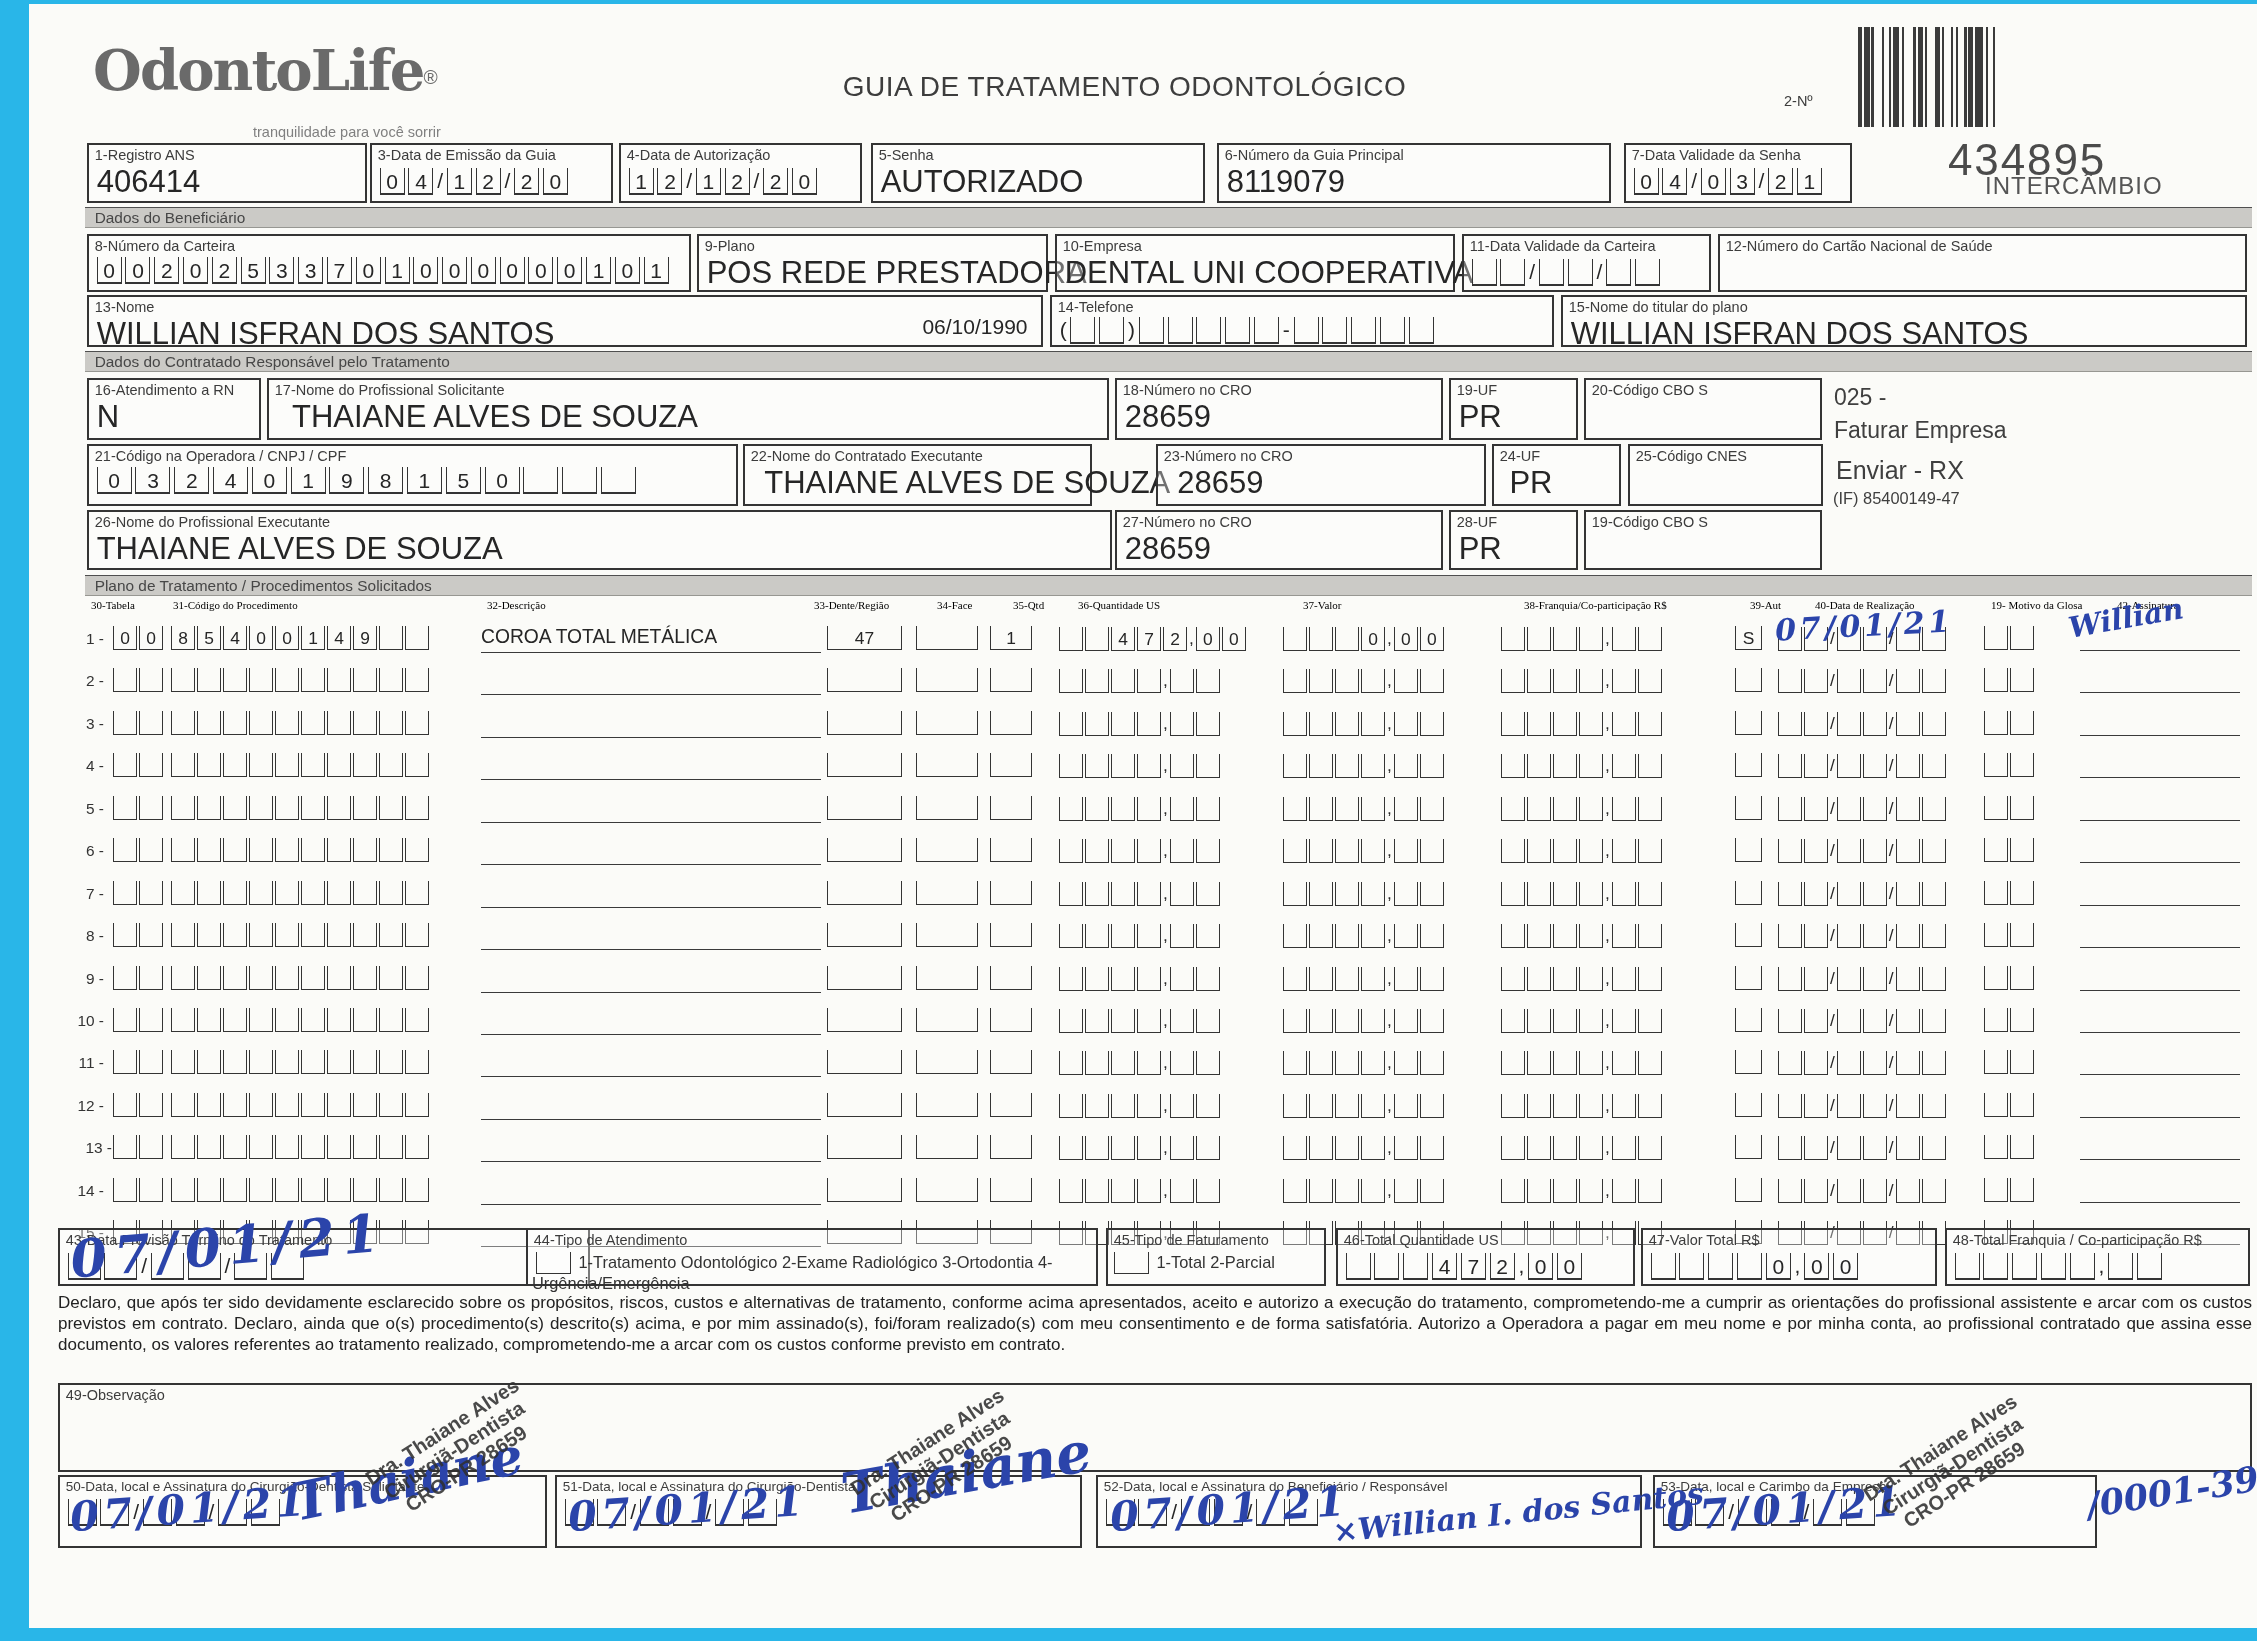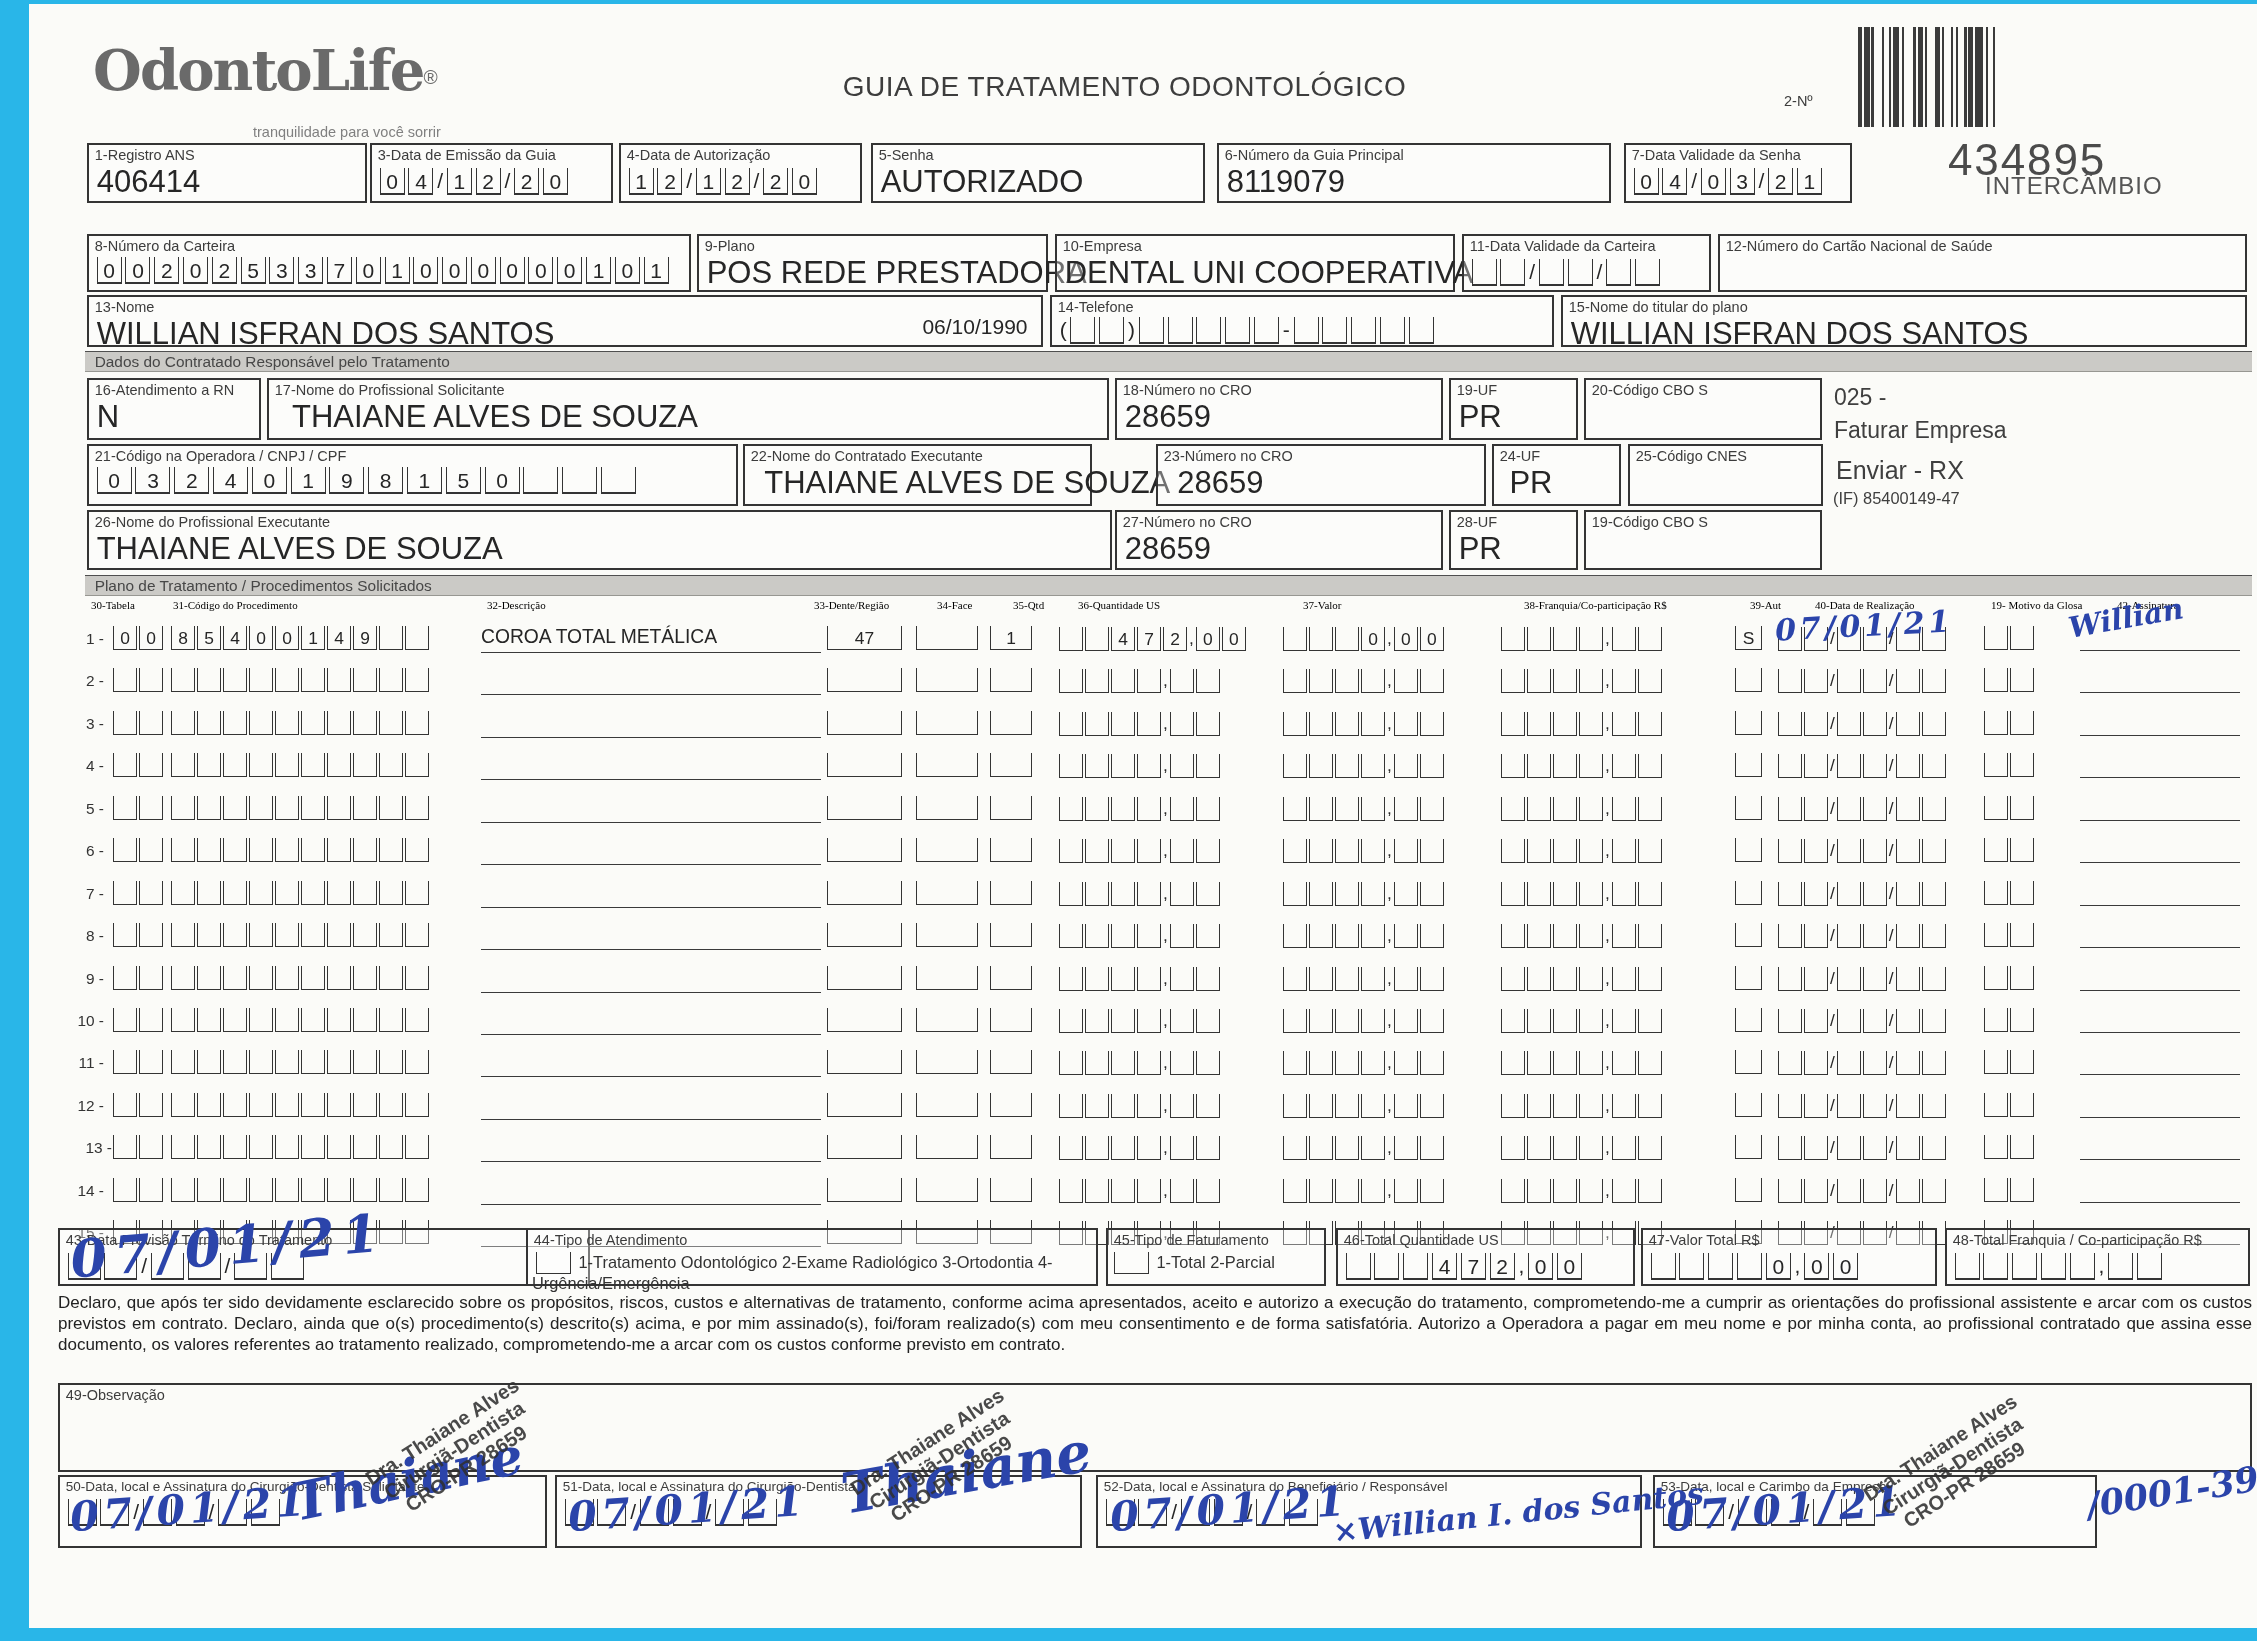--- a/index.html
+++ b/index.html
@@ -80,20 +80,21 @@
   </div>
   <div class="box" style="left:1217px;top:143px;width:394px;height:60px">
     <span class="lbl">6-Número da Guia Principal</span>
     <span class="val big">8119079</span>
   </div>
   <div class="box" style="left:1624px;top:143px;width:228px;height:60px">
     <span class="lbl">7-Data Validade da Senha</span>
     <span class="comb"><span class="cell">0</span><span class="cell">4</span><span class="sep">/</span><span class="cell">0</span><span class="cell">3</span><span class="sep">/</span><span class="cell">2</span><span class="cell">1</span></span>
   </div>
 
+  <div class="bar" style="top:207px;">Dados do Beneficiário</div>
 
   <div class="box" style="left:87px;top:234px;width:604px;height:58px">
     <span class="lbl">8-Número da Carteira</span>
     <span class="comb"><span class="cell">0</span><span class="cell">0</span><span class="cell">2</span><span class="cell">0</span><span class="cell">2</span><span class="cell">5</span><span class="cell">3</span><span class="cell">3</span><span class="cell">7</span><span class="cell">0</span><span class="cell">1</span><span class="cell">0</span><span class="cell">0</span><span class="cell">0</span><span class="cell">0</span><span class="cell">0</span><span class="cell">0</span><span class="cell">1</span><span class="cell">0</span><span class="cell">1</span></span>
   </div>
   <div class="box" style="left:697px;top:234px;width:351px;height:58px">
     <span class="lbl">9-Plano</span>
     <span class="val big">POS REDE PRESTADORA</span>
   </div>
   <div class="box" style="left:1055px;top:234px;width:400px;height:58px">

